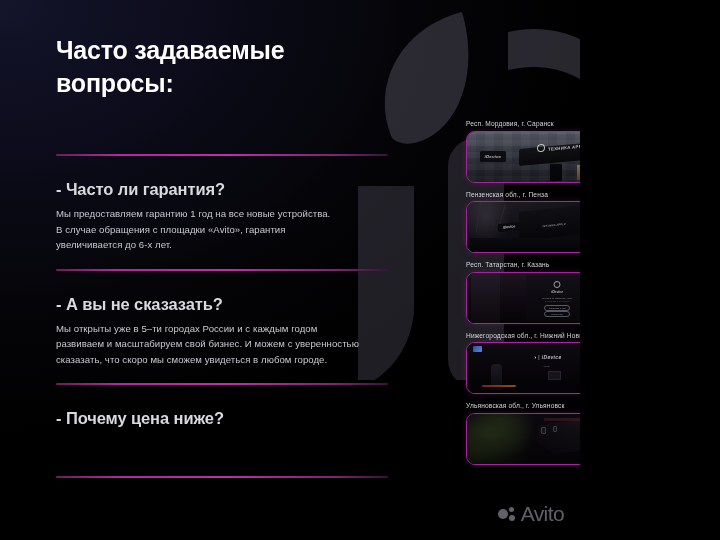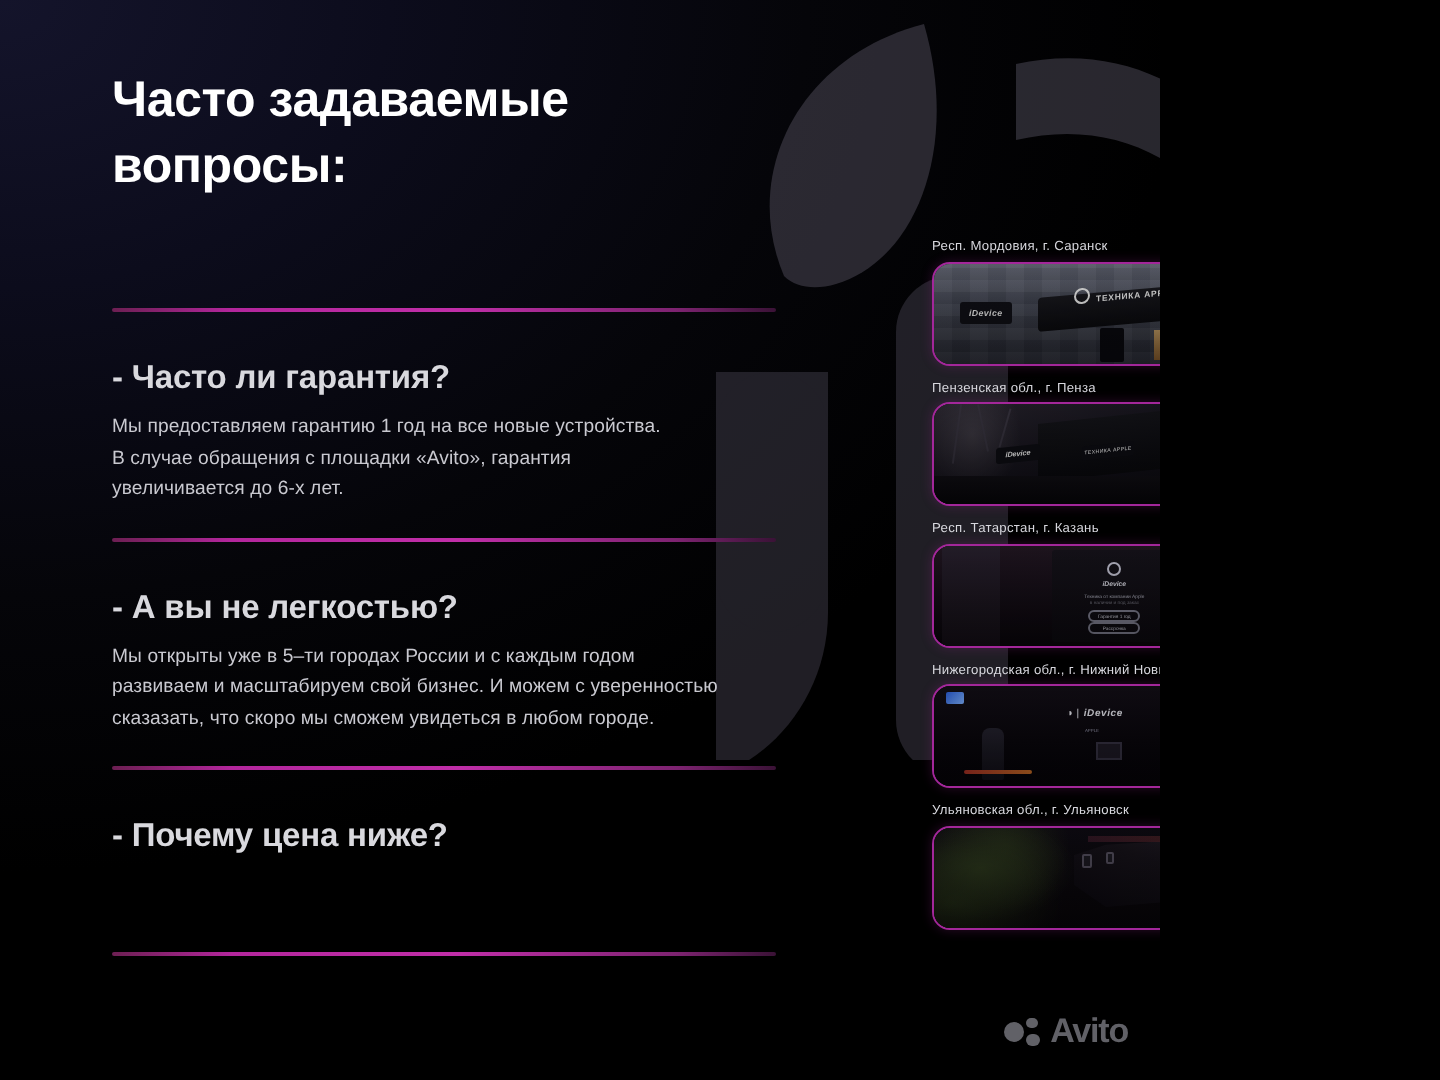--- a/index.html
+++ b/index.html
@@ -200,21 +200,21 @@
      pointer-events:none; }
 
   
   .avito{ position:absolute; right:16px; bottom:14px;
           display:flex; align-items:center; gap:5px; opacity:.62; }
   .avito .dots{ position:relative; width:18px; height:15px; }
   .avito .dots i{ position:absolute; border-radius:50%; background:#9d9da6; display:block; }
   .avito .d1{ left:0;    top:2.5px; width:10px; height:10px; }
   .avito .d2{ left:11px; top:0;     width:5.5px; height:5.5px; }
   .avito .d3{ left:11px; top:8px;   width:6.5px; height:6.5px; }
-  .avito .wordmark{ color:#9d9da6; font-size:17px; font-weight:bold; letter-spacing:-.6px; }
+  .avito .wordmark{ color:#9d9da6; font-size:21px; font-weight:normal; letter-spacing:-.6px; }
 </style>
 </head>
 <body>
 
 <div class="canvas">
 
   <div class="mark">
     <svg width="300" height="390" viewBox="0 0 300 390" xmlns="http://www.w3.org/2000/svg">
       <g fill="#4a4754">
         <path d="M62 148 C 40 96, 70 38, 132 22 C 150 84, 128 140, 88 152 C 78 155, 68 154, 62 148 Z"></path>
@@ -236,21 +236,21 @@
     <div class="faq-block">
       <div class="rule"></div>
       <div class="faq-q">- Часто ли гарантия?</div>
       <div class="faq-a">Мы предоставляем гарантию 1 год на все новые устройства.
 В случае обращения с площадки «Avito», гарантия
 увеличивается до 6-х лет.</div>
     </div>
 
     <div class="faq-block">
       <div class="rule"></div>
-      <div class="faq-q">- А вы не легкостью?</div>
+      <div class="faq-q">- А вы не сказазать?</div>
       <div class="faq-a">Мы открыты уже в 5–ти городах России и с каждым годом
 развиваем и масштабируем свой бизнес. И можем с уверенностью
 сказазать, что скоро мы сможем увидеться в любом городе.</div>
     </div>
 
 
     <div class="faq-block">
       <div class="rule"></div>
       <div class="faq-q">- Почему цена ниже?</div>
 

